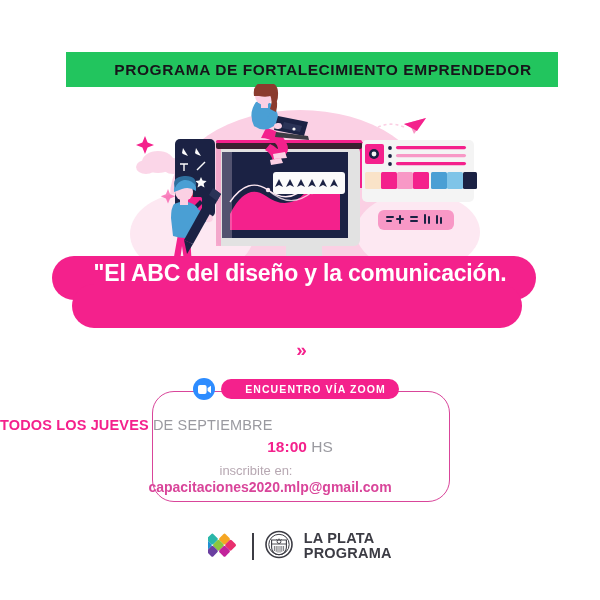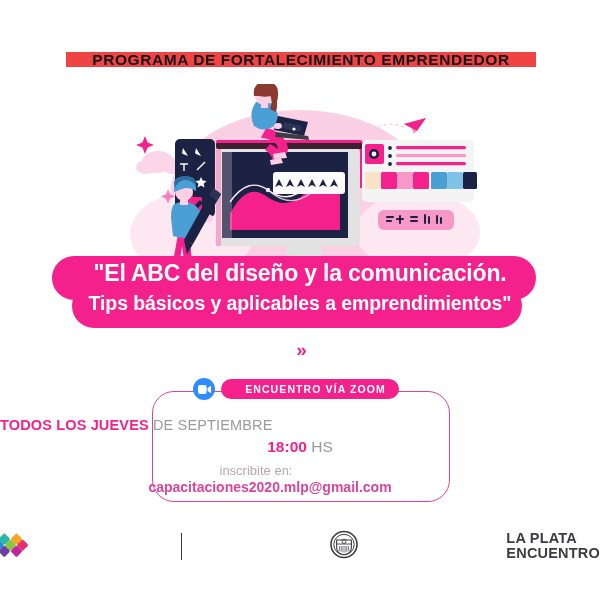--- a/index.html
+++ b/index.html
@@ -8,23 +8,23 @@
     width:600px;height:600px;
     background:#ffffff;
     font-family:"Liberation Sans","DejaVu Sans",sans-serif;
     overflow:hidden;
     position:relative;
   }
   .flyer{position:relative;width:600px;height:600px;background:#fff;}
 
   
   .header-banner{
-    position:absolute;left:66px;top:52px;width:470px;height:15px;
-    background:#ef4444;
-    display:flex;align-items:center;justify-content:center;
+    position:absolute;left:66px;top:52px;width:470px;height:35px;
+    background:#22c55e;
+    display:flex;align-items:center;justify-content:center;padding-left:22px;
   }
   .header-banner .txt{
     font-size:15.5px;font-weight:700;letter-spacing:.55px;color:#17151a;
     white-space:nowrap;
   }
 
   
   .illo{position:absolute;left:118px;top:84px;width:364px;height:186px;}
   .illo svg{display:block;width:364px;height:186px;}
 
@@ -86,21 +86,21 @@
     font-size:13px;color:#b7a8b2;font-weight:400;white-space:nowrap;
   }
   .card-l4{
     position:absolute;left:0;top:479px;width:540px;text-align:center;
     font-size:14px;color:#d9459a;font-weight:700;white-space:nowrap;
   }
 
   
   .footer{
     position:absolute;left:0;top:528px;width:600px;height:36px;
-    display:flex;align-items:center;justify-content:space-between;gap:11px;
+    display:flex;align-items:center;justify-content:center;gap:11px;
   }
   .divider{width:1.4px;height:27px;background:#3c3c44;}
   .gob-text{display:flex;flex-direction:column;line-height:1.02;}
   .gob-text span{
     font-size:14.5px;font-weight:700;color:#3c3c44;letter-spacing:.2px;
   }
 </style>
 </head>
 <body>
 
@@ -264,21 +264,20 @@
       <path d="M57 104 q-4 -11 9 -12 q13 -1 12 10 q-5 -7 -12 -6 q-6 1 -9 8z" fill="#2e6f9e"></path>
 
       <path d="M62 115 h8 v6 h-8z" fill="#fbd0e4"></path>
     </svg>
   </div>
 
   <div class="title-wrap">
     <div class="pill pill-top"></div>
     <div class="pill pill-bot"></div>
     <div class="title-line title-line-1">"El ABC del diseño y la comunicación.</div>
-    <div class="title-line title-line-2">Tips básicos y aplicables a emprendimientos"</div>
   </div>
 
   <div class="speakers">
     <span class="chev">»</span>
   </div>
 
   <div class="info-card"></div>
 
   <div class="zoom-badge">
     <div class="zoom-pill">ENCUENTRO VÍA ZOOM</div>
@@ -322,17 +321,17 @@
         <path d="M6.6 14 h14.8" stroke="#3c3c44" stroke-width=".9"></path>
         <circle cx="14" cy="11.6" r="1.9" fill="none" stroke="#3c3c44" stroke-width=".9"></circle>
         <g stroke="#3c3c44" stroke-width=".7">
           <path d="M14 8.4 v1.1 M11.4 9.2 l.5 1 M16.6 9.2 l-.5 1"></path>
           <path d="M9.4 16 v5 M11.2 16 v5.8 M13 16 v6.6 M15 16 v6.6 M16.8 16 v5.8 M18.6 16 v5"></path>
         </g>
       </svg>
     </div>
     <div class="gob-text">
       <span>LA PLATA</span>
-      <span>ENCUENTRO</span>
+      <span>PROGRAMA</span>
     </div>
   </div>
 
 </div>
 
 </body></html>

